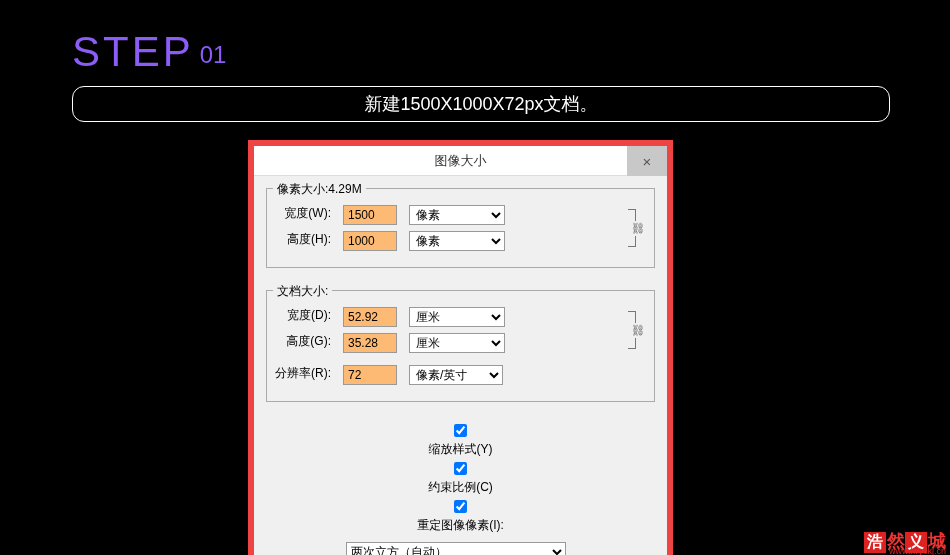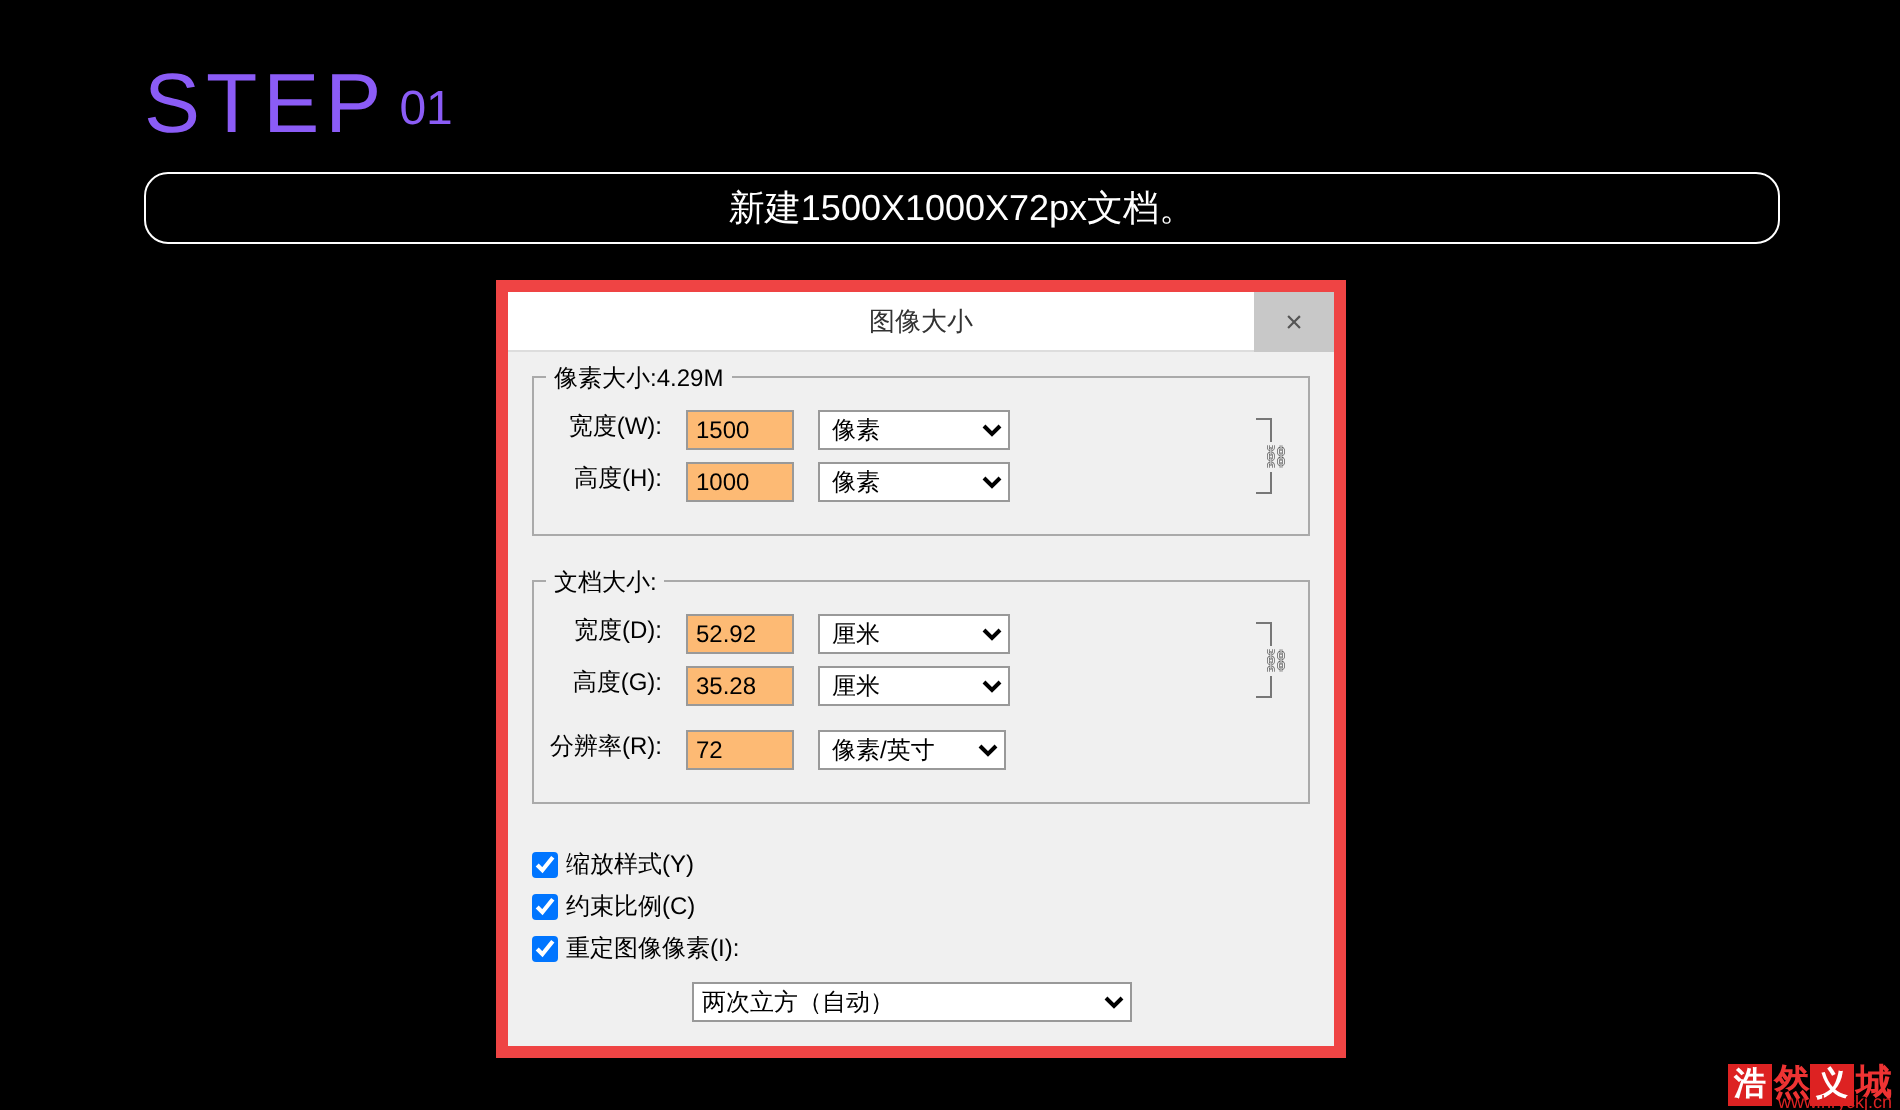--- a/index.html
+++ b/index.html
@@ -154,20 +154,21 @@
       display: flex;
       align-items: center;
     }
     .rows-stack { flex: 1; }
     .checkbox-row {
       display: flex;
       align-items: center;
       gap: 4px;
       margin: 4px 0;
       font-size: 12px;
+      flex-direction: column;
     }
     .checkbox-row input { width: 13px; height: 13px; }
     .resample-select {
       width: 220px;
       height: 20px;
       margin-left: 80px;
       margin-top: 4px;
       border: 1px solid #999;
       background: #fff;
       font-size: 12px;

